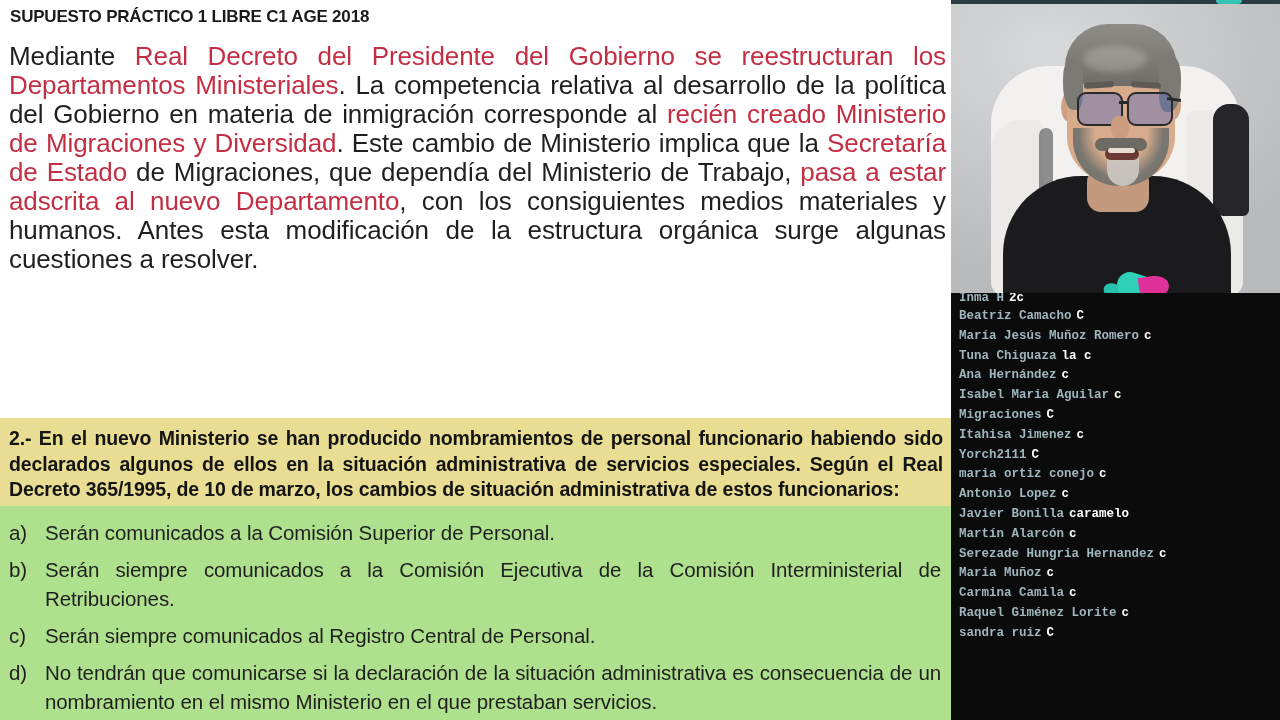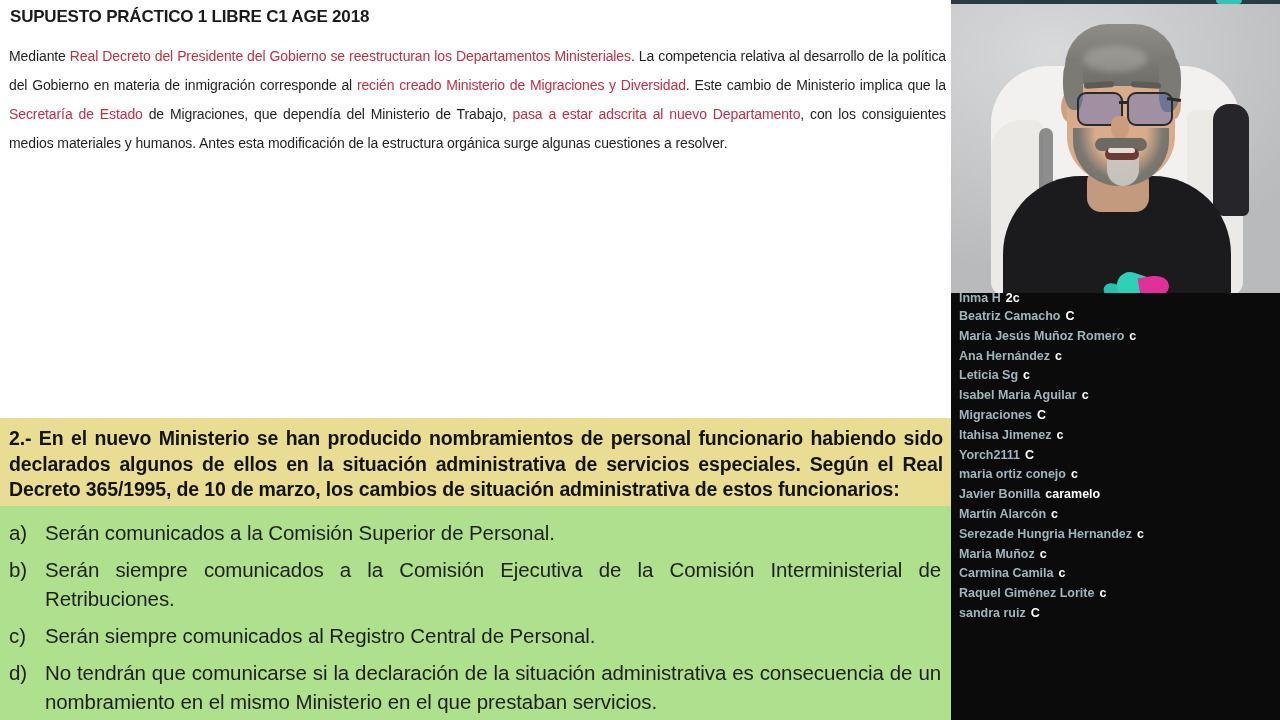--- a/index.html
+++ b/index.html
@@ -36,21 +36,21 @@
     letter-spacing: -0.2px;
     color: #1a1a1a;
     line-height: 1.15;
   }
 
   #statement {
     position: absolute;
     left: 9px;
     top: 42px;
     width: 937px;
-    font-size: 14px;
+    font-size: 26px;
     line-height: 29px;
     color: #1f1f1f;
     text-align: justify;
     text-justify: inter-word;
     letter-spacing: -0.1px;
   }
   #statement .hl {
     color: #c32e43;
   }
 
@@ -369,20 +369,21 @@
     overflow: hidden;
   }
   .chat-row {
     height: 19.8px;
     line-height: 19.8px;
     padding-left: 8px;
     font-size: 12.5px;
     font-weight: bold;
     white-space: nowrap;
     overflow: hidden;
+    font-family: Liberation Mono, monospace;
   }
   .chat-row .cname {
     color: #9fb6bd;
   }
   .chat-row .cmsg {
     color: #ffffff;
     margin-left: 5px;
     font-weight: bold;
   }
   .chat-row.first {
@@ -464,27 +465,28 @@
     <div id="webcam-topstrip">
       <div class="teal-blob"></div>
     </div>
   </div>
 
   <div id="chat">
 
   <div class="chat-row first"><span class="cname">Inma H</span><span class="cmsg">2c</span></div>
       <div class="chat-row"><span class="cname">Beatriz Camacho</span><span class="cmsg">C</span></div>
       <div class="chat-row"><span class="cname">María Jesús Muñoz Romero</span><span class="cmsg">c</span></div>
+      <div class="chat-row"><span class="cname">Tuna Chiguaza</span><span class="cmsg">la c</span></div>
       <div class="chat-row"><span class="cname">Ana Hernández</span><span class="cmsg">c</span></div>
-      <div class="chat-row"><span class="cname">Leticia Sg</span><span class="cmsg">c</span></div>
       <div class="chat-row"><span class="cname">Isabel Maria Aguilar</span><span class="cmsg">c</span></div>
       <div class="chat-row"><span class="cname">Migraciones</span><span class="cmsg">C</span></div>
       <div class="chat-row"><span class="cname">Itahisa Jimenez</span><span class="cmsg">c</span></div>
       <div class="chat-row"><span class="cname">Yorch2111</span><span class="cmsg">C</span></div>
       <div class="chat-row"><span class="cname">maria ortiz conejo</span><span class="cmsg">c</span></div>
+      <div class="chat-row"><span class="cname">Antonio Lopez</span><span class="cmsg">c</span></div>
       <div class="chat-row"><span class="cname">Javier Bonilla</span><span class="cmsg">caramelo</span></div>
       <div class="chat-row"><span class="cname">Martín Alarcón</span><span class="cmsg">c</span></div>
       <div class="chat-row"><span class="cname">Serezade Hungria Hernandez</span><span class="cmsg">c</span></div>
       <div class="chat-row"><span class="cname">Maria Muñoz</span><span class="cmsg">c</span></div>
       <div class="chat-row"><span class="cname">Carmina Camila</span><span class="cmsg">c</span></div>
       <div class="chat-row"><span class="cname">Raquel Giménez Lorite</span><span class="cmsg">c</span></div>
       <div class="chat-row"><span class="cname">sandra ruiz</span><span class="cmsg">C</span></div>
     </div>
 
 </div>

